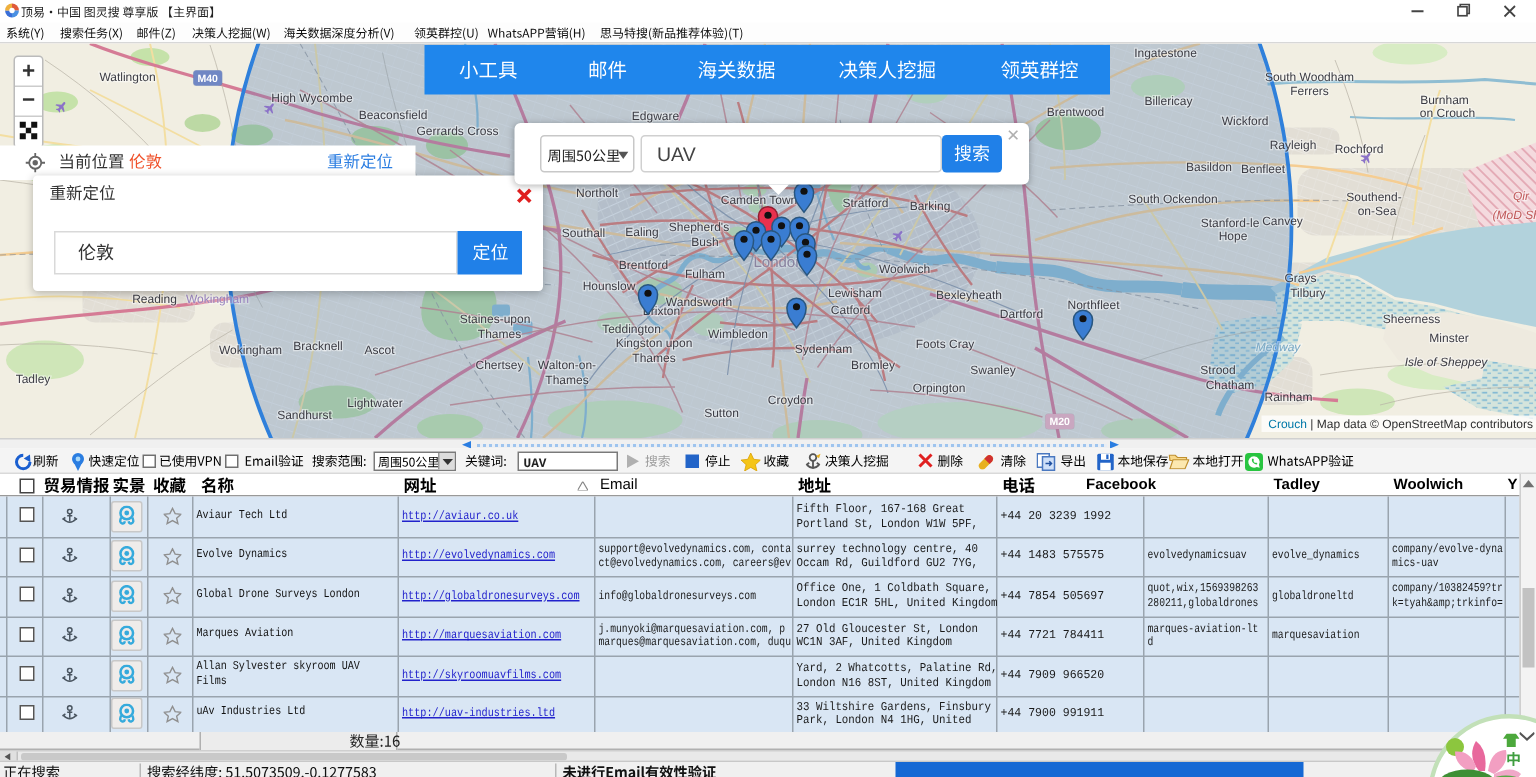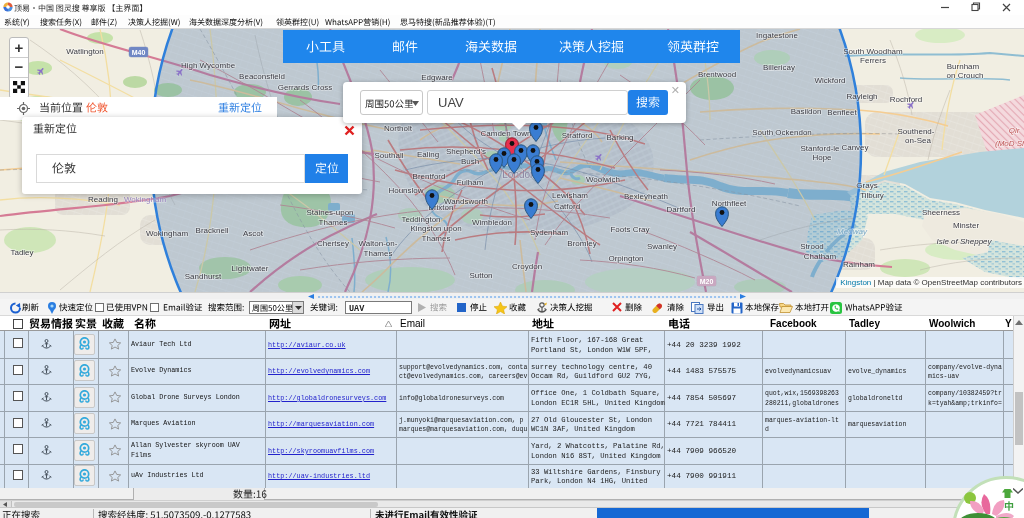--- a/index.html
+++ b/index.html
@@ -805,21 +805,21 @@
       <div style="position:absolute;left:285px;top:8px;width:40px;height:25px;background:#2080e8;border-radius:3px">
           <svg style="position:absolute;left:8px;top:6px;overflow:visible;" width="24" height="15">
             <g fill="#ffffff" transform="translate(0,10.56) scale(0.01200,-0.01200)">
               <use href="#g7" x="0"></use>
               <use href="#g21" x="1000"></use>
             </g>
           </svg>
         </div>
       <div style="position:absolute;right:6px;top:2px;color:#b0b0b0;font-size:11px">✕</div>
     </div>
-    <div id="attrib"><a>Kingston</a> | Map data © OpenStreetMap contributors</div>
+    <div id="attrib"><a>Crouch</a> | Map data © OpenStreetMap contributors</div>
   </div>
   <div id="mapscroll">
     <svg width="6" height="5" style="position:absolute;left:308px;top:1px">
         <path d="M6,0 L6,5 L0,2.5 Z" fill="#2a7de1"></path>
       </svg>
     <div style="position:absolute;left:318px;top:2.5px;width:420px;height:2px;background-image:repeating-linear-gradient(90deg,#9ec4ee 0 2px,#e8eef6 2px 4px)"></div>
     <svg width="6" height="5" style="position:absolute;left:740px;top:1px">
         <path d="M0,0 L0,5 L6,2.5 Z" fill="#2a7de1"></path>
       </svg>
   </div>
@@ -1064,21 +1064,21 @@
           <use href="#g127" x="0"></use>
           <use href="#g126" x="1000"></use>
         </g>
       </svg>
     <svg style="position:absolute;left:668px;top:1.5px;overflow:visible;" width="22" height="14">
         <g fill="#000000" transform="translate(0,9.68) scale(0.01100,-0.01100)">
           <use href="#g128" x="0"></use>
           <use href="#g129" x="1000"></use>
         </g>
       </svg>
-    <div style="position:absolute;left:770px;top:2px;font-size:10px;font-weight:bold;color:#000">Facebook</div>
+    <div style="position:absolute;left:724px;top:2px;font-size:10px;font-weight:bold;color:#000">Facebook</div>
     <div style="position:absolute;left:849px;top:2px;font-size:10px;font-weight:bold;color:#000">Tadley</div>
     <div style="position:absolute;left:929px;top:2px;font-size:10px;font-weight:bold;color:#000">Woolwich</div>
     <div style="position:absolute;left:1005px;top:2px;font-size:10px;font-weight:bold;color:#000">Y</div>
     <div style="position:absolute;left:0;top:15px;width:1013px;height:157px;background:#d9e6f4"></div>
     <div style="position:absolute;left:4px;top:15px;width:1px;height:157px;background:#9aa4ae"></div>
     <div style="position:absolute;left:28px;top:15px;width:1px;height:157px;background:#9aa4ae"></div>
     <div style="position:absolute;left:73px;top:15px;width:1px;height:157px;background:#9aa4ae"></div>
     <div style="position:absolute;left:98px;top:15px;width:1px;height:157px;background:#9aa4ae"></div>
     <div style="position:absolute;left:128px;top:15px;width:1px;height:157px;background:#9aa4ae"></div>
     <div style="position:absolute;left:265px;top:15px;width:1px;height:157px;background:#9aa4ae"></div>

